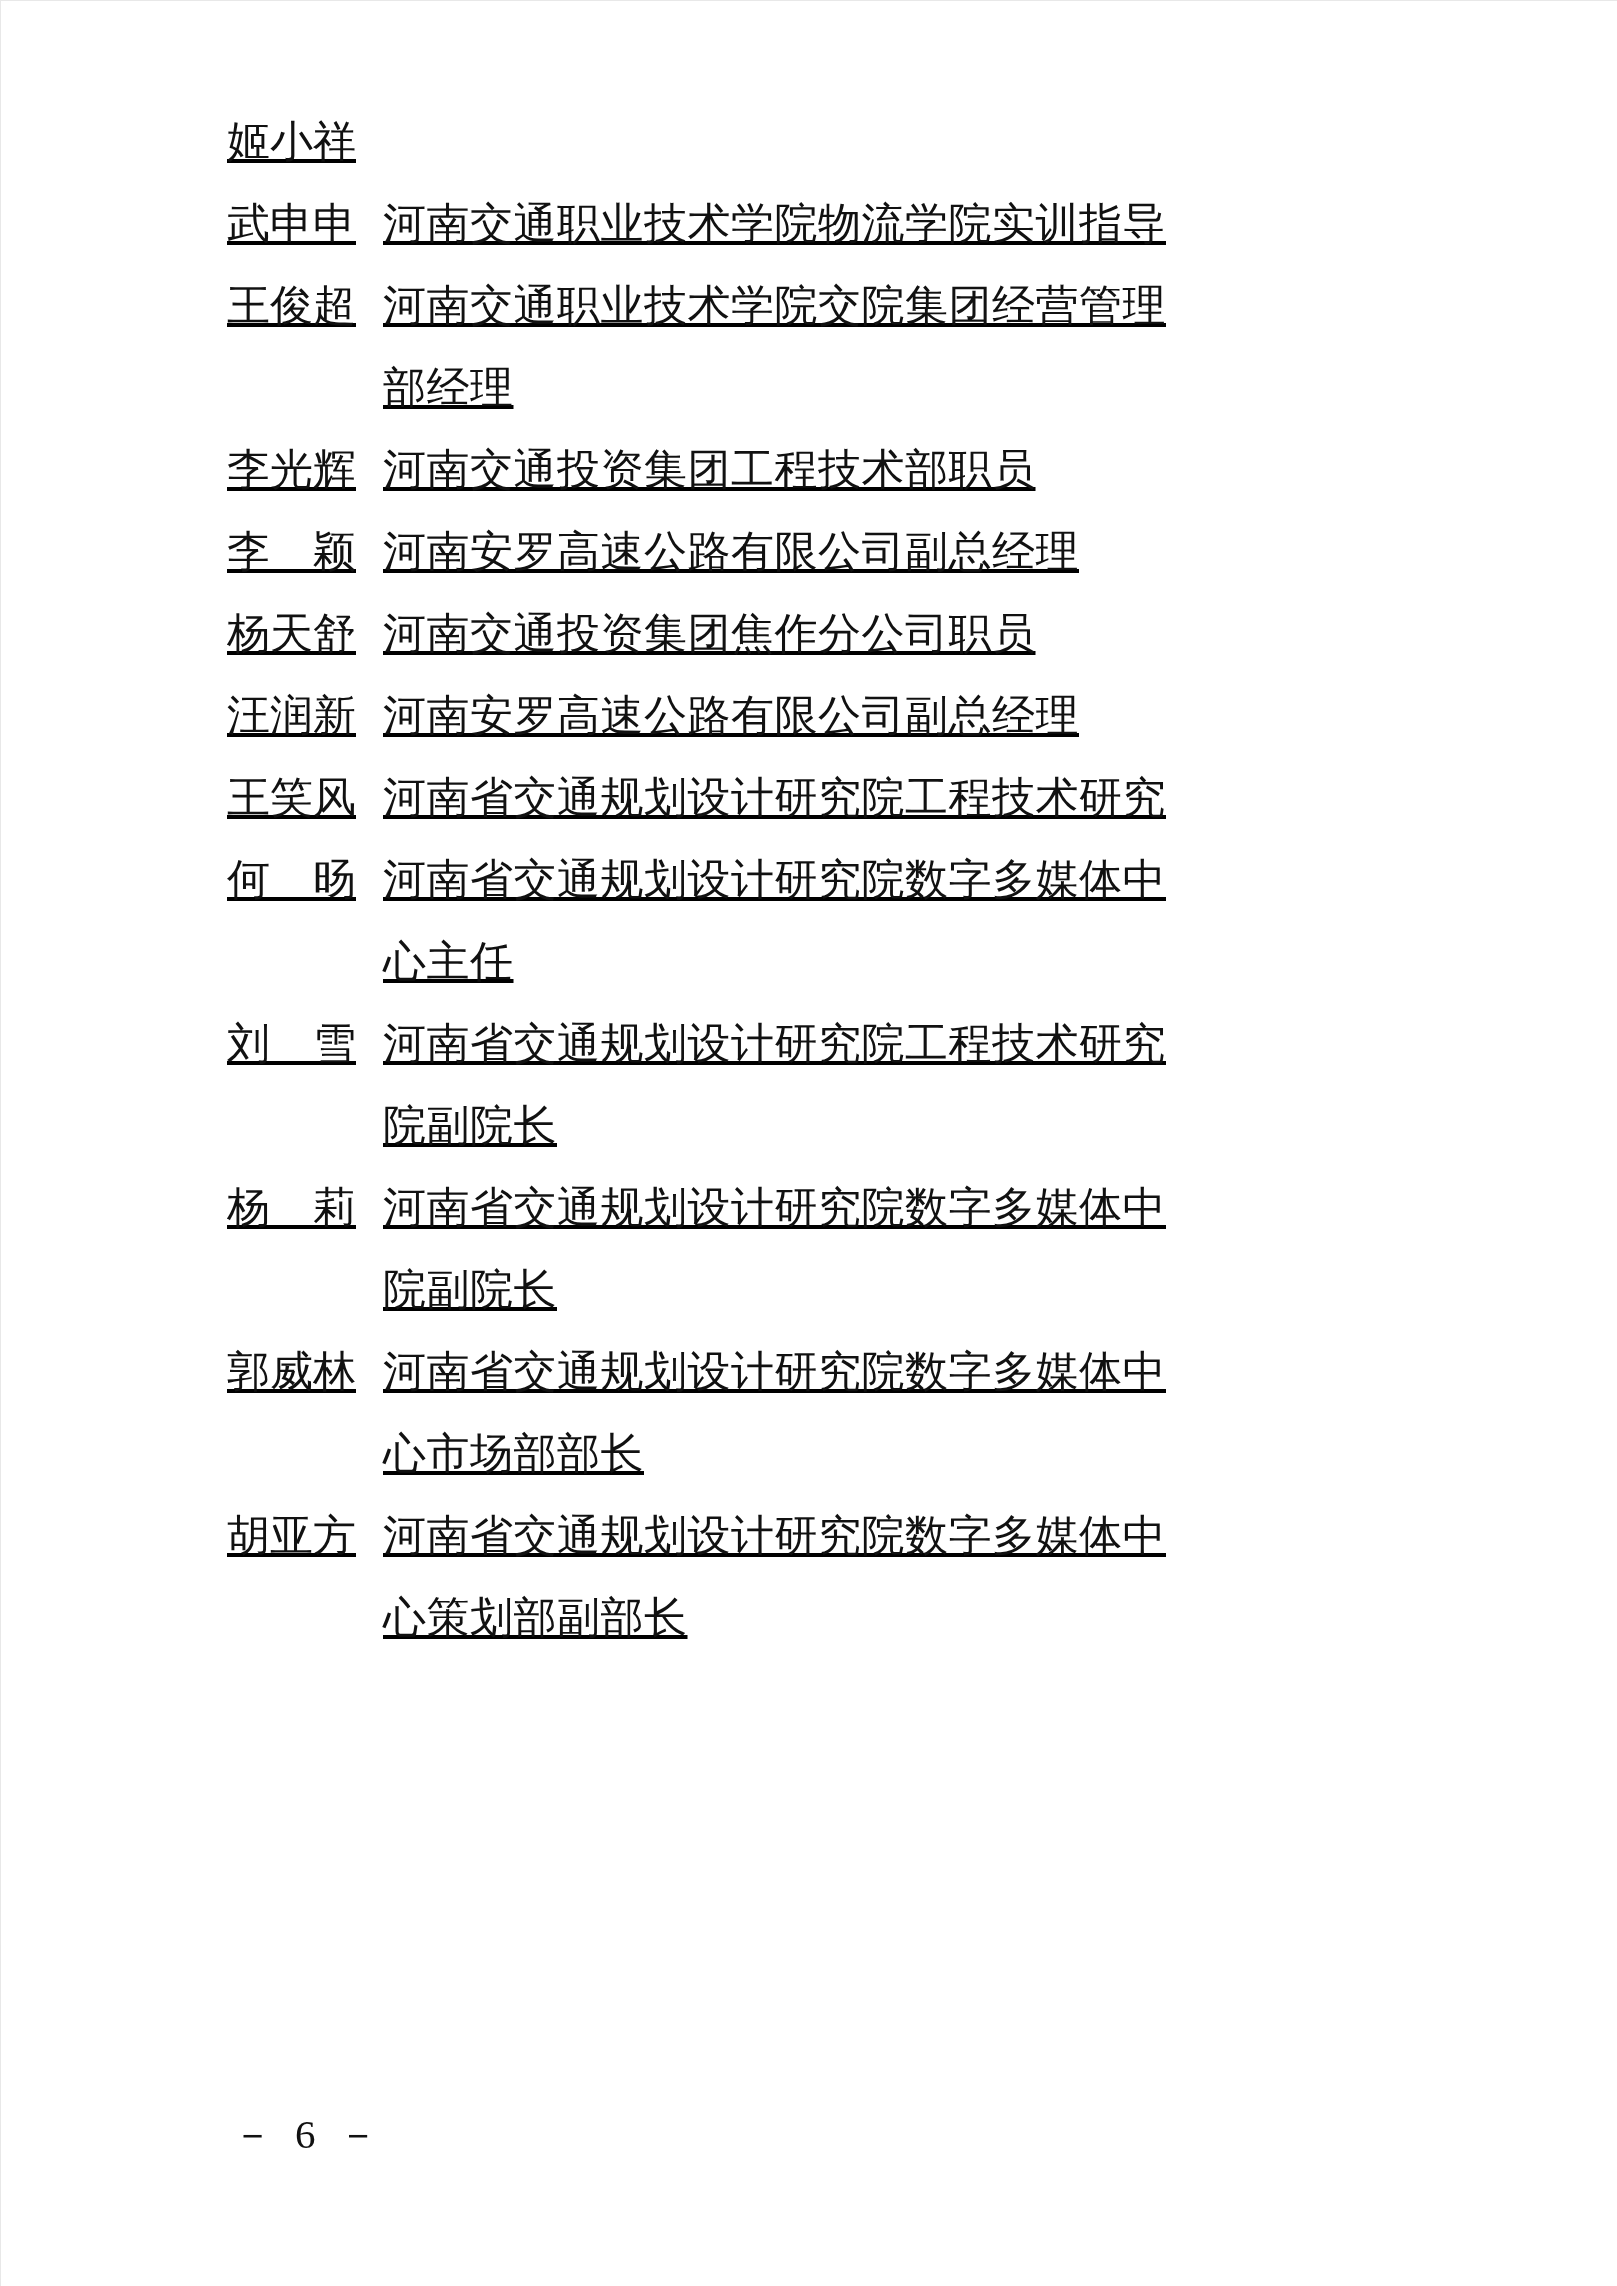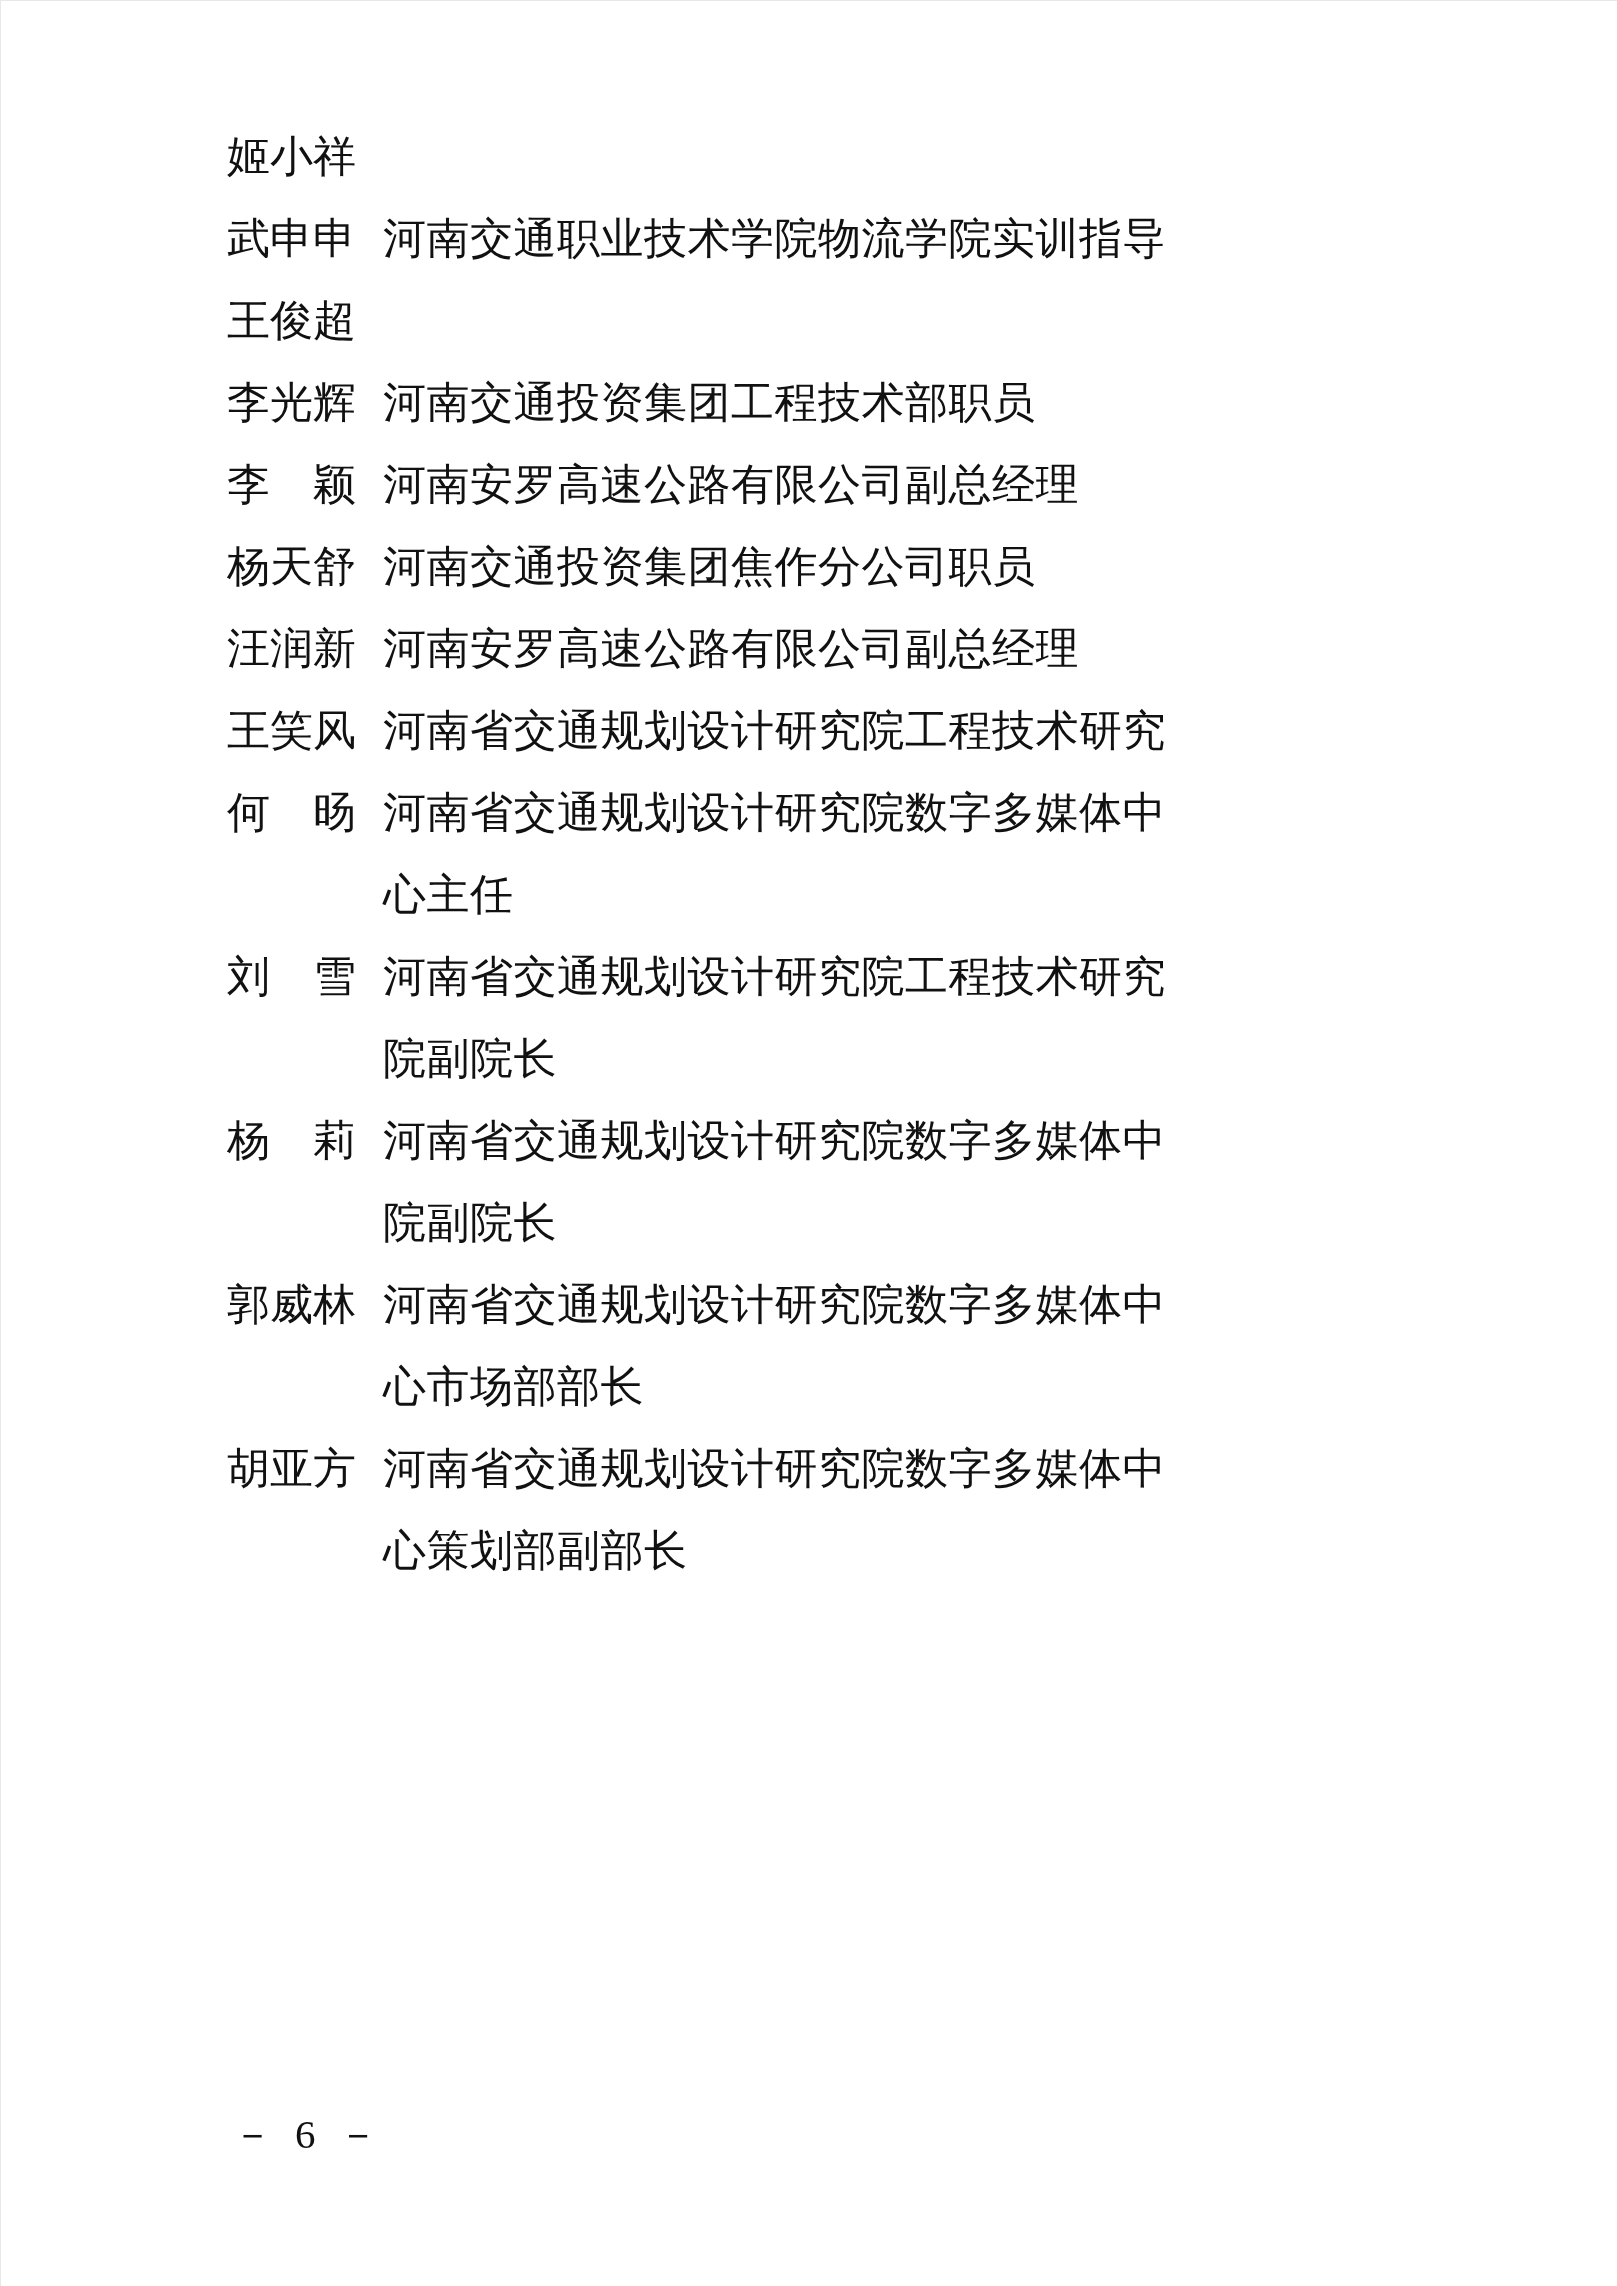--- a/index.html
+++ b/index.html
@@ -19,22 +19,23 @@
   }
   .paper-edge {
     position: absolute;
     inset: 0;
     border: 1px solid #e8e8e8;
     pointer-events: none;
   }
   .content {
     position: absolute;
     left: 227px;
-    top: 116px;
+    top: 101px;
     width: 1112px;
+    text-decoration: underline;
   }
   .entry {
     display: flex;
     align-items: flex-start;
     margin-bottom: 0px;
   }
   .entry-name {
     flex: 0 0 auto;
     width: 156px;
     font-family: "Liberation Serif", "DejaVu Serif", serif;
@@ -83,20 +84,24 @@
         <div class="entry-name">姬小祥</div>
       </div>
       <div class="entry">
         <div class="entry-name">武申申</div>
         <div class="entry-org">
           <span class="org-line">河南交通职业技术学院物流学院实训指导</span>
         </div>
       </div>
       <div class="entry">
         <div class="entry-name">王俊超</div>
+        <div class="entry-org">
+          <span class="org-line">河南交通职业技术学院交院集团经营管理</span>
+          <span class="org-line">部经理</span>
+        </div>
       </div>
       <div class="entry">
         <div class="entry-name">李光辉</div>
         <div class="entry-org">
           <span class="org-line">河南交通投资集团工程技术部职员</span>
         </div>
       </div>
       <div class="entry">
         <div class="entry-name">李　颖</div>
         <div class="entry-org">

